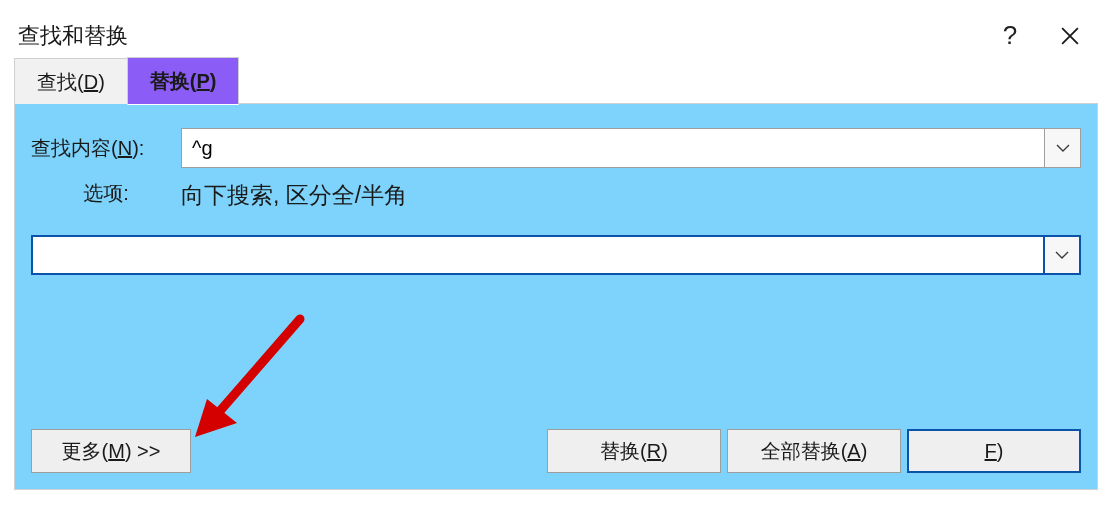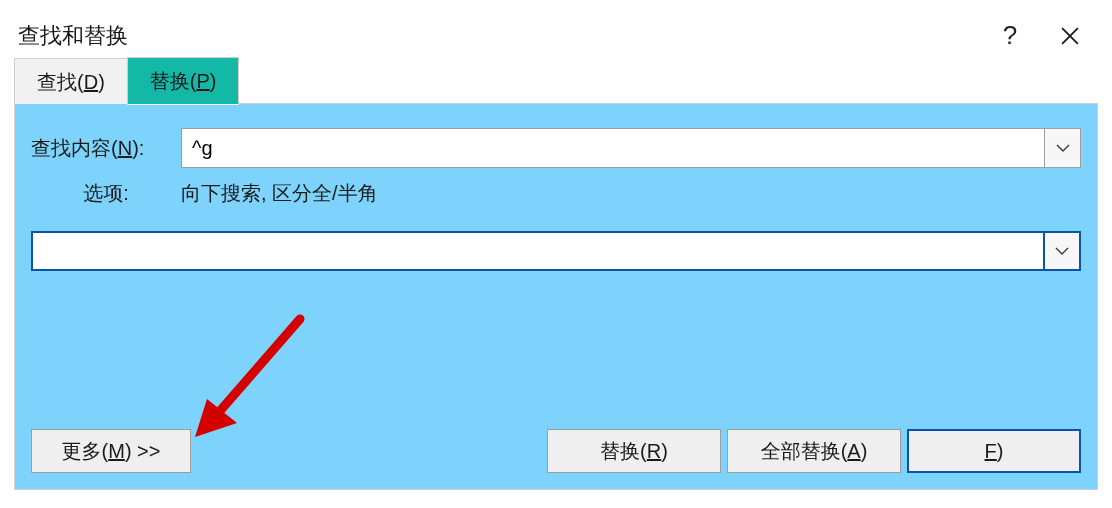--- a/index.html
+++ b/index.html
@@ -11,40 +11,40 @@
     .title-text { font-size: 22px; flex: 0 0 auto; }
     .title-spacer { flex: 1 1 auto; }
     .title-btn { width: 60px; height: 40px; display: flex; align-items: center; justify-content: center; font-size: 22px; color: #222; cursor: default; }
     .title-btn.close svg { width: 18px; height: 18px; }
     .title-btn.help { font-weight: 400; font-size: 26px; }
 
     
     .tabstrip-wrap { padding: 0 14px; }
     .tabstrip { display: flex; align-items: flex-end; height: 48px; position: relative; }
     .tab { padding: 10px 22px 9px 22px; font-size: 20px; background: #f1f1f1; border: 1px solid #d0d0d0; border-bottom: none; margin-right: -1px; cursor: default; position: relative; top: 1px; }
-    .tab.active { background: #14b8a6; z-index: 2; border-bottom: 1px solid #ffffff; }
+    .tab.active { background: #8b5cf6; z-index: 2; border-bottom: 1px solid #ffffff; font-weight: bold; }
     .tabstrip-border { border-bottom: 1px solid #d0d0d0; position: absolute; left: 0; right: 0; bottom: 0; z-index: 0; }
 
     
     .panel-outer { flex: 1 1 auto; padding: 0 14px 18px 14px; }
     .panel { border: 1px solid #d0d0d0; border-top: none; background: #7dd3fc; height: 100%; padding: 24px 16px 16px 16px; display: flex; flex-direction: column; position: relative; }
 
     
     .row { display: flex; align-items: center; margin-bottom: 16px; }
     .row .lbl { width: 150px; font-size: 20px; }
     .row .field { flex: 1 1 auto; display: flex; }
     .textbox { flex: 1 1 auto; height: 40px; border: 1px solid #9e9e9e; background: #ffffff; padding: 0 10px; font-size: 20px; outline: none; }
     .textbox.focused { border: 2px solid #0a53a8; }
     .combo-btn { width: 36px; height: 40px; border: 1px solid #9e9e9e; border-left: none; background: #f7f7f7; display: flex; align-items: center; justify-content: center; }
     .combo-btn.focused { border: 2px solid #0a53a8; border-left: none; }
     .chev { width: 14px; height: 8px; }
 
     .options-row { display: flex; margin-top: -4px; margin-bottom: 24px; text-align: center; }
     .options-row .lbl { width: 150px; font-size: 20px; }
-    .options-row .val { font-size: 20px; }
+    .options-row .val { font-size: 23px; }
 
     .filler { flex: 1 1 auto; }
 
     
     .btnrow { display: flex; align-items: center; gap: 6px; }
     .btn { height: 44px; min-width: 174px; border: 1px solid #9e9e9e; background: #efefef; font-size: 20px; display: flex; align-items: center; justify-content: center; cursor: default; padding: 0 16px; }
     .btn.default { border: 2px solid #0a53a8; }
     .btn.more { min-width: 160px; }
     .rowspacer { flex: 1 1 auto; }
 

